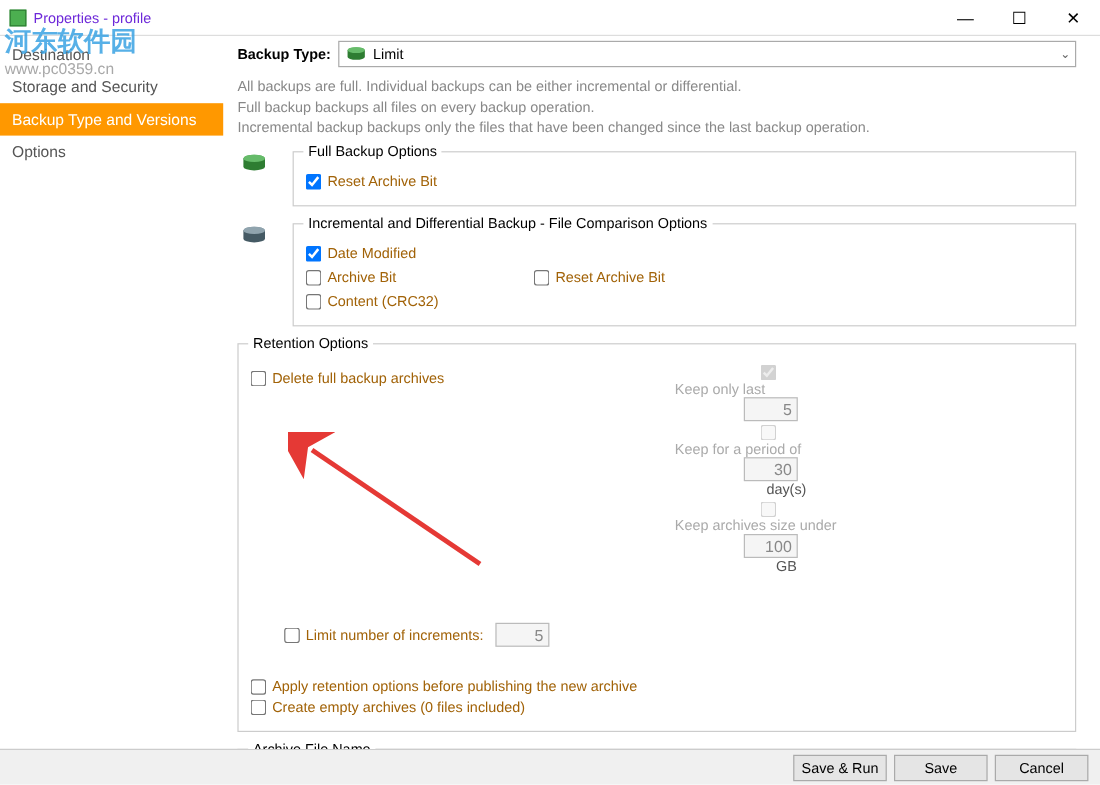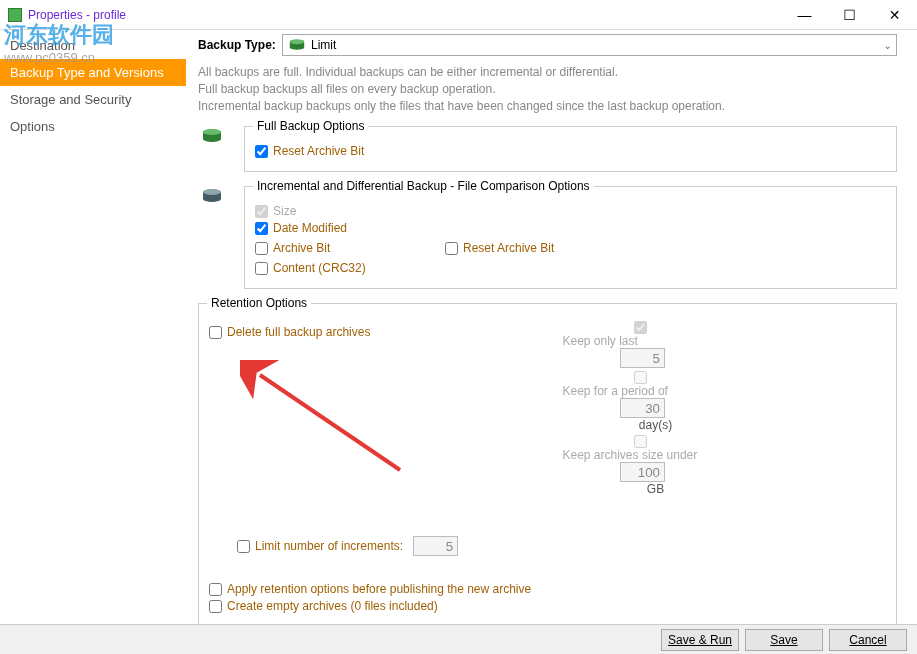--- a/index.html
+++ b/index.html
@@ -36,21 +36,21 @@
 .ret-right { flex: 1; }
 .ret-line { display: flex; align-items: center; margin: 3px 0; flex-direction: column; }
 .ret-line .lbl { width: 160px; color: #aaa; }
 .ret-line input[type=checkbox] { margin-right: 5px; }
 .numbox { width: 45px; height: 20px; border: 1px solid #bbb; text-align: right; padding-right: 4px; color: #888; background: #f5f5f5; }
 .unit { margin-left: 26px; color: #555; }
 .suffix-row { display: flex; align-items: center; padding: 6px 0 4px 0;}
 .suffix-label { width: 50px; }
 .suffix-input { flex: 1; height: 22px; border: 1px solid #999; padding: 0 4px; }
 .browse-btn { width: 26px; height: 22px; border: 1px solid #999; margin-left: 4px; background: #f0f0f0; text-align: center; line-height: 18px; cursor:pointer;}
-.footer { position: absolute; bottom: 0; left: 0; right: 0; height: 30px; background: #f0f0f0; border-top: 1px solid #ccc; display: flex; justify-content: flex-end; align-items: center; padding-right: 10px; gap: 6px; text-decoration: underline; }
+.footer { position: absolute; bottom: 0; left: 0; right: 0; height: 30px; background: #f0f0f0; border-top: 1px solid #ccc; display: flex; justify-content: flex-end; align-items: center; padding-right: 10px; gap: 6px; }
 .btn { min-width: 78px; height: 22px; border: 1px solid #aaa; background: #e5e5e5; cursor: pointer; font-size: 12px; }
 .watermark { position: absolute; top: 20px; left: 4px; pointer-events: none; opacity: 0.85; }
 .wm-text { font-size: 22px; font-weight: bold; color: #3aa3e3; font-family: "Microsoft YaHei", sans-serif; }
 .wm-sub { font-size: 13px; color: #999; }
 .arrow-overlay { position: absolute; pointer-events: none; }
 .small-disk {width:16px;height:12px;margin-right:6px;}
 </style>
 </head>
 <body>
 
@@ -60,22 +60,22 @@
   <div class="winbtns">
     <div class="winbtn">—</div>
     <div class="winbtn">☐</div>
     <div class="winbtn close">✕</div>
   </div>
 </div>
 
 <div class="body-area">
   <div class="sidebar">
     <div class="nav-item">Destination</div>
+    <div class="nav-item">Storage and Security</div>
     <div class="nav-item active">Backup Type and Versions</div>
-    <div class="nav-item">Storage and Security</div>
     <div class="nav-item">Options</div>
   </div>
 
   <div class="content">
     <div class="row-backup-type">
       <div class="label-bt">Backup Type:</div>
       <div class="select-bt">
         <svg class="small-disk" viewBox="0 0 20 14">
             <ellipse cx="10" cy="3" rx="9" ry="3" fill="#4caf50"></ellipse>
             <path d="M1 3 v7 a9 3 0 0 0 18 0 v-7" fill="#2e7d32"></path>
@@ -115,24 +115,20 @@
       <div class="disk-icon">
         <svg class="disk-svg" viewBox="0 0 20 14">
             <ellipse cx="10" cy="3" rx="9" ry="3" fill="#78909c"></ellipse>
             <path d="M1 3 v7 a9 3 0 0 0 18 0 v-7" fill="#455a64"></path>
             <ellipse cx="10" cy="3" rx="9" ry="3" fill="#90a4ae"></ellipse>
           </svg>
       </div>
       <div class="fieldset" style="flex:1">
         <div class="legend">Incremental and Differential Backup - File Comparison Options</div>
         <div class="fieldset-inner">
-          <div class="chk-row disabled">
-            <input type="checkbox" checked="" disabled="" style="">
-            <label>Size</label>
-          </div>
           <div class="chk-row">
             <input type="checkbox" checked="" style="">
             <label>Date Modified</label>
           </div>
           <div class="two-col">
             <div class="col-a">
               <div class="chk-row">
                 <input type="checkbox" style="">
                 <label>Archive Bit</label>
               </div>

